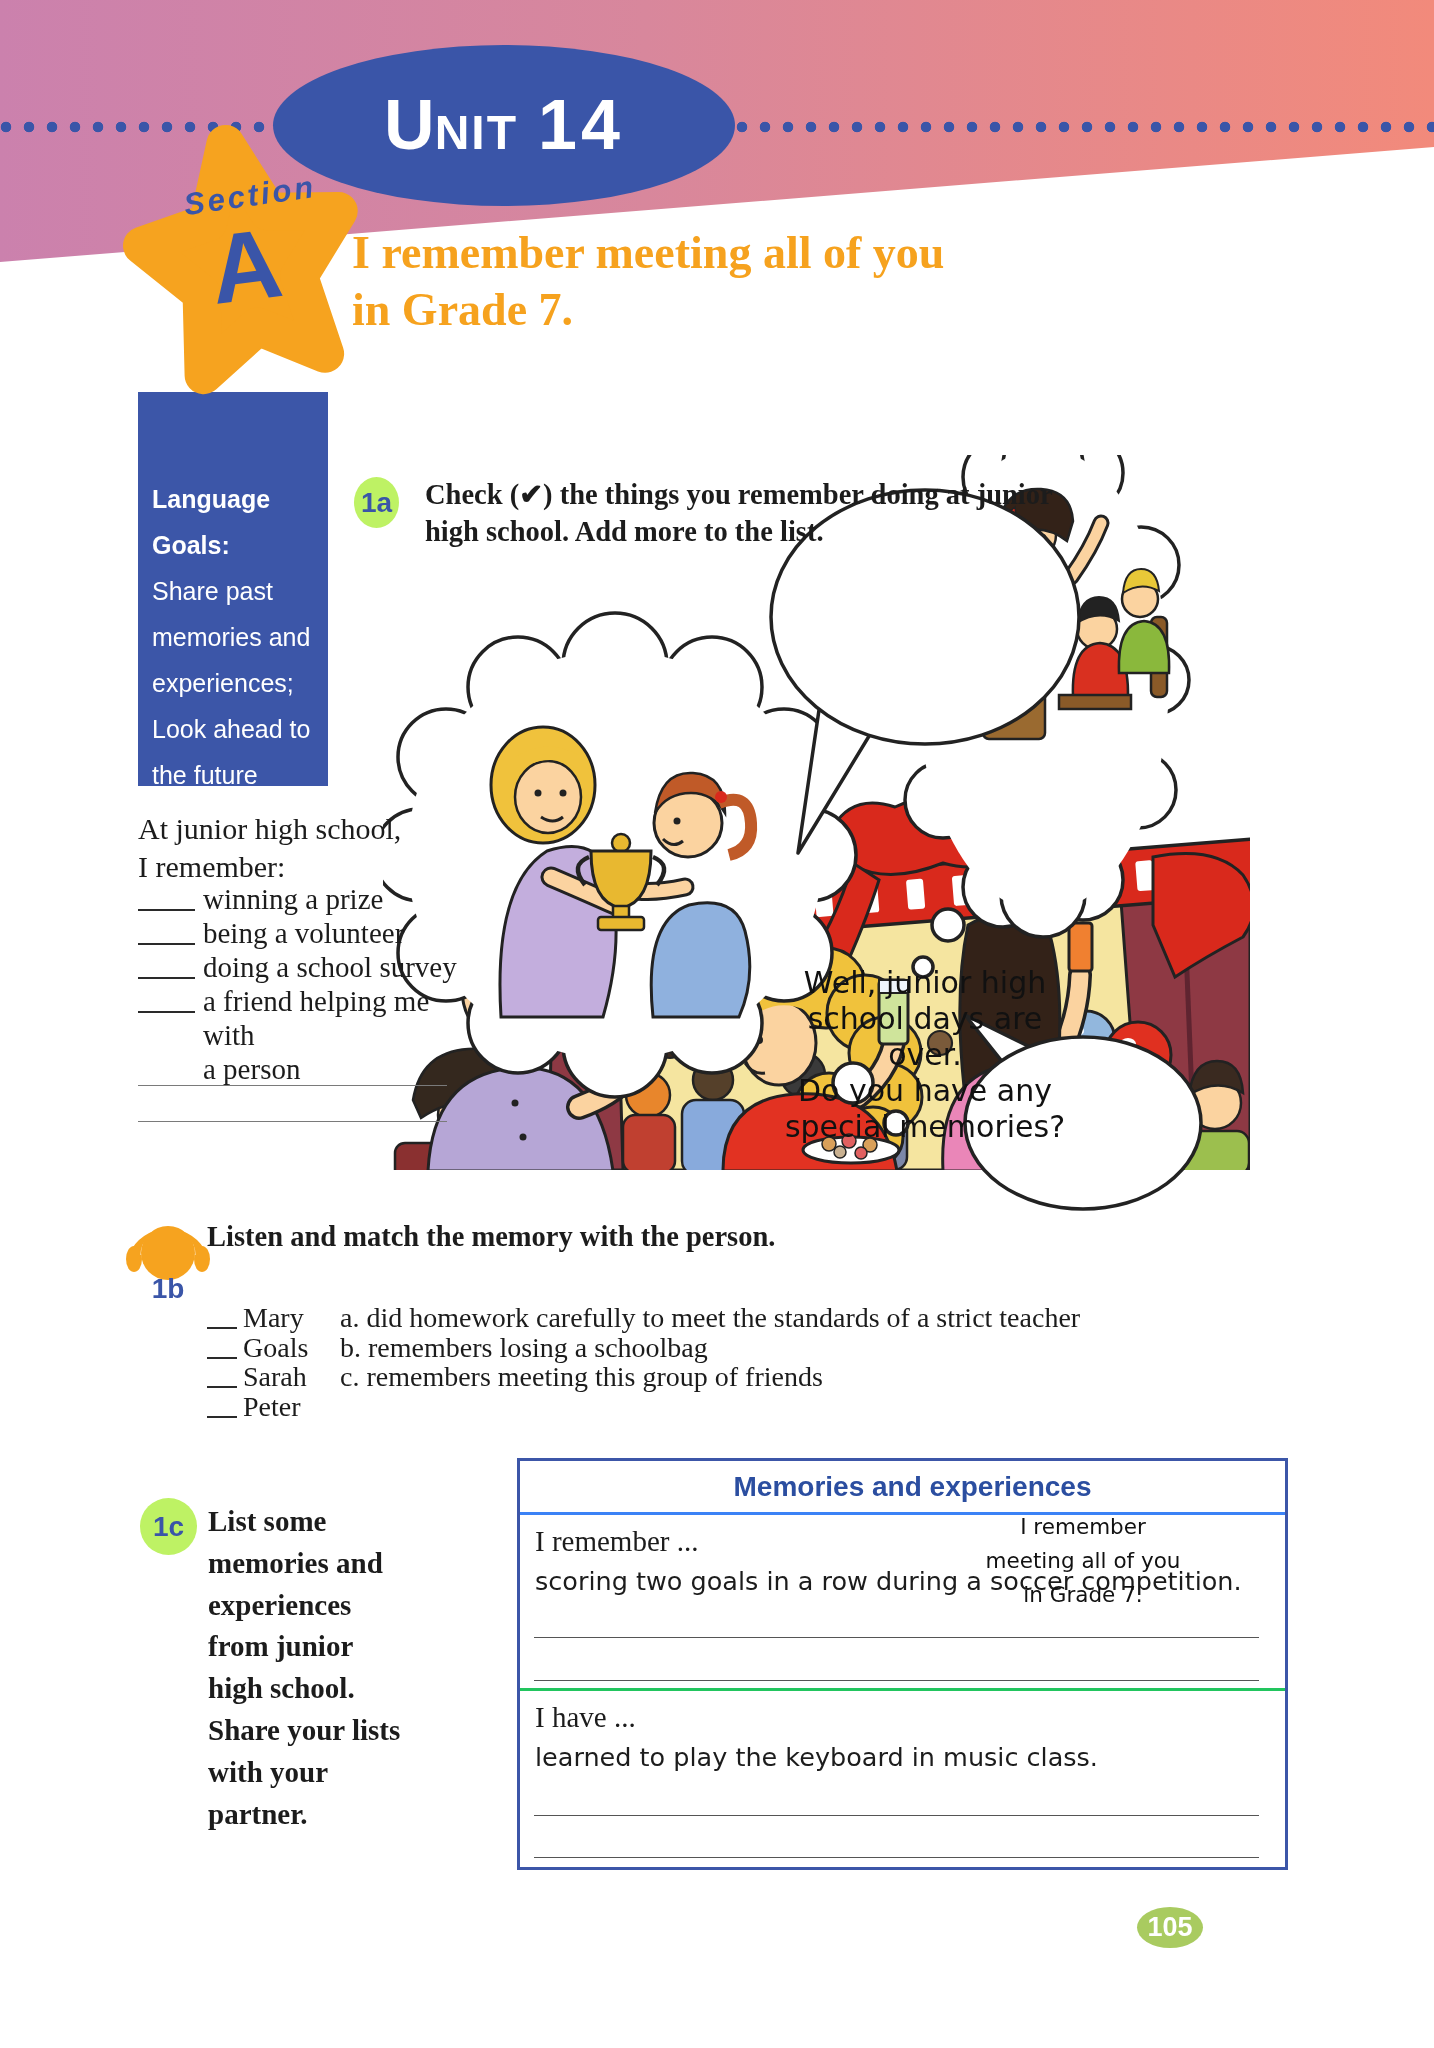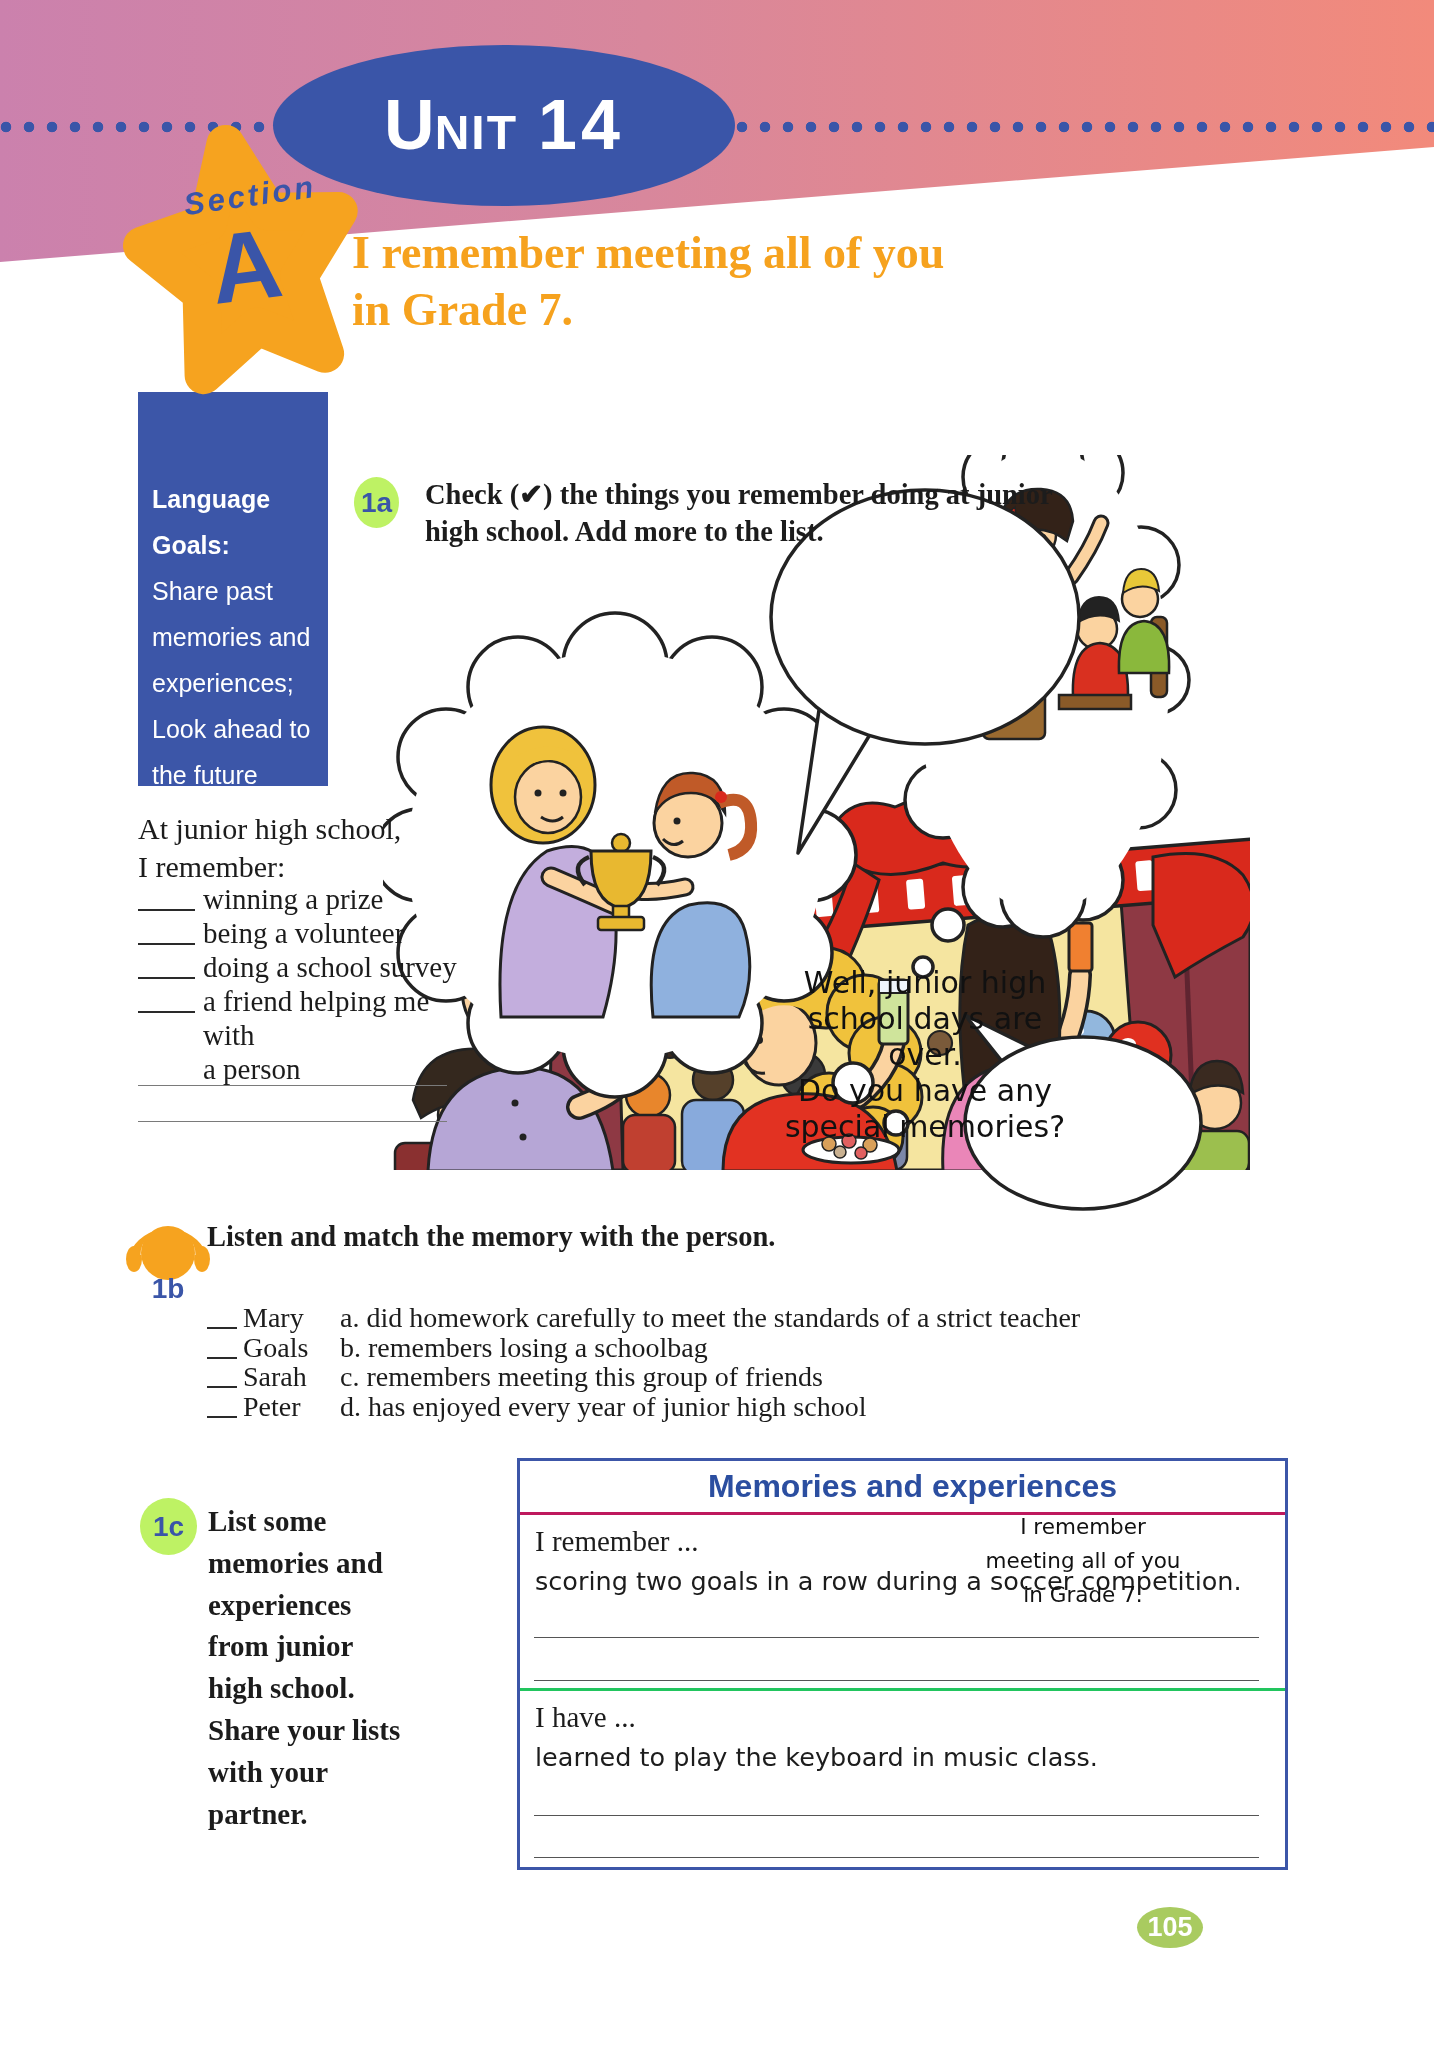--- a/index.html
+++ b/index.html
@@ -73,22 +73,22 @@
   .match-row{display:grid;grid-template-columns:36px 97px 1fr;height:29.5px;line-height:29.5px;width:1060px;}
   .match-blank{width:30px;height:24px;border-bottom:2px solid #2a2a2a;}
 
   
   .inst-1c{position:absolute;left:208px;top:1501px;width:200px;font-weight:bold;font-size:29px;
     line-height:41.8px;z-index:5;}
 
   
   .mem-table{position:absolute;left:517px;top:1458px;width:771px;height:412px;z-index:5;
     border:3px solid #3c56a8;box-sizing:border-box;background:#fff;}
-  .mem-head{height:51px;border-bottom:3px solid #be185d;display:flex;align-items:center;justify-content:center;
-    color:#2b4ea0;font-family:"Liberation Sans",sans-serif;font-weight:bold;font-size:32px;padding-left:20px;}
+  .mem-head{height:51px;border-bottom:3px solid #3b82f6;display:flex;align-items:center;justify-content:center;
+    color:#2b4ea0;font-family:"Liberation Sans",sans-serif;font-weight:bold;font-size:28px;padding-left:20px;}
   .mem-row{position:relative;box-sizing:border-box;padding:10px 0 0 15px;}
   .mem-row1{height:176px;border-bottom:3px solid #22c55e;}
   .mem-row2{height:173px;}
   .mem-label{font-size:29px;}
   .mem-example{font-family:"DejaVu Sans",sans-serif;font-size:25.5px;margin-top:8px;}
   .mem-line{position:absolute;left:14px;width:725px;border-bottom:1.6px solid #555;}
 
   
   .pagenum{position:absolute;left:1137px;top:1907px;width:66px;height:41px;border-radius:50%;
     background:#a9cb60;color:#fff;display:flex;align-items:center;justify-content:center;
@@ -437,21 +437,20 @@
       <span>b. remembers losing a schoolbag</span>
     </div>
     <div class="match-row">
       <span class="match-blank"></span>
       <span>Sarah</span>
       <span>c. remembers meeting this group of friends</span>
     </div>
     <div class="match-row">
       <span class="match-blank"></span>
       <span>Peter</span>
-      <span>d. has enjoyed every year of junior high school</span>
     </div>
   </div>
 
   <div class="badge badge-1c">1c</div>
   <div class="inst-1c">
     <div>List some</div>
     <div>memories and</div>
     <div>experiences</div>
     <div>from junior</div>
     <div>high school.</div>

